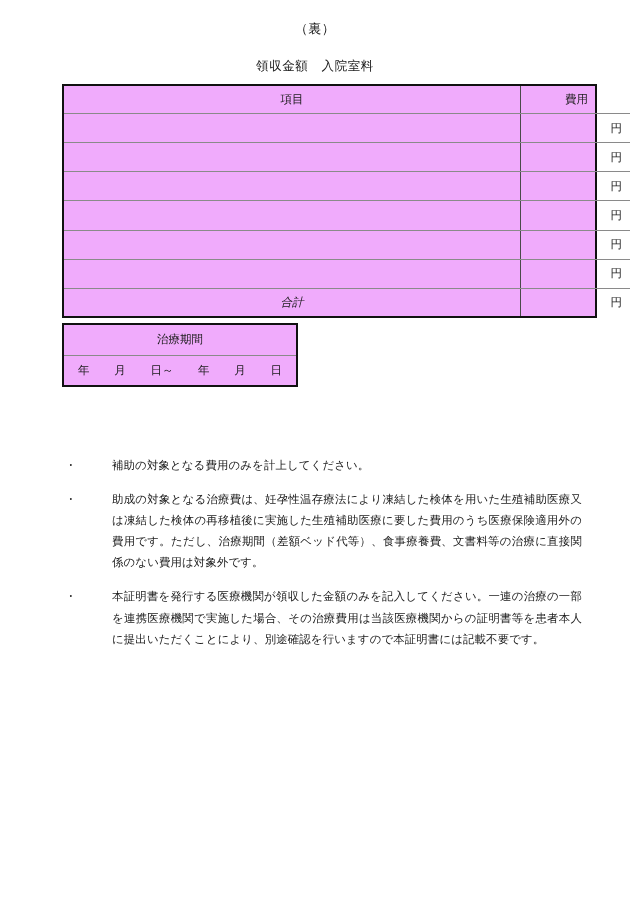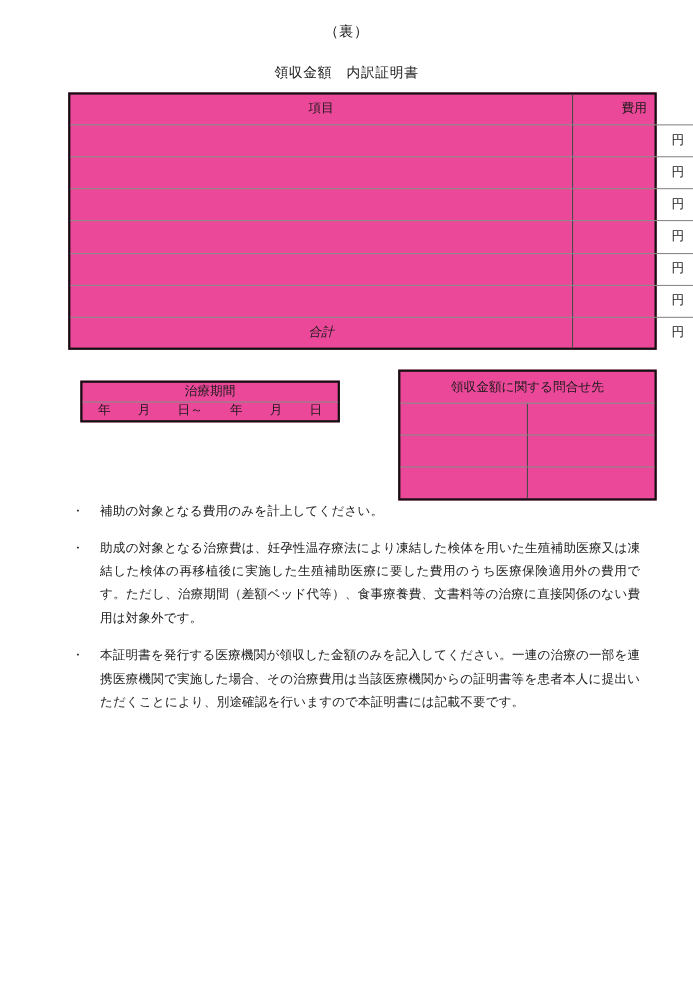--- a/index.html
+++ b/index.html
@@ -43,21 +43,21 @@
     text-align: center;
     font-size: 12.5px;
     letter-spacing: 0.6px;
   }
 
   
   .framed {
     position: absolute;
     box-sizing: border-box;
     border: 2.2px solid #111111;
-    background: #ec4899;
+    background: #f0abfc;
   }
   .framed table {
     border-collapse: collapse;
     width: 100%;
     height: 100%;
     table-layout: fixed;
   }
   .framed td {
     border: 0.8px solid #8a8a8a;
     font-size: 11.5px;
@@ -84,24 +84,23 @@
   #breakdown-table .hdr { text-align: center; }
   #breakdown-table .yen { text-align: right; padding-right: 10px; }
   #breakdown-table .total-label { text-align: center; font-style: italic; }
 
   
   #breakdown-table td.col-item { border-right: 1.1px solid #4a4a4a; }
 
   
   #treatment-period-box {
     left: 62px;
-    top: 346px;
+    top: 323px;
     width: 236px;
-    height: 38px;
-    margin-left: 11px;
+    height: 64px;
   }
   #treatment-period-box td { font-size: 11.5px; }
   .period-row {
     display: flex;
     align-items: center;
     justify-content: space-between;
     padding: 0 14px;
     height: 100%;
     box-sizing: border-box;
   }
@@ -140,30 +139,31 @@
     text-align: left;
     padding-left: 3px;
     font-size: 11.4px;
     line-height: 1.85;
   }
   .note-body {
     flex: 1 1 auto;
     text-align: justify;
     text-justify: inter-ideograph;
     letter-spacing: 0.15px;
+    margin-left: 21px;
   }
 </style>
 </head>
 <body>
 
 <div class="page">
 
   <div class="doc-side-mark">（裏）</div>
 
-  <div class="doc-title">領収金額　内訳証明書</div>
+  <div class="doc-title">領収金額　入院室料</div>
 
   <div class="framed" id="breakdown-table">
     <table>
       <tbody>
         <tr>
           <td class="col-item hdr">項目</td>
           <td class="col-cost hdr">費用</td>
         </tr>
 
         <tr>
@@ -219,41 +219,20 @@
               <span>年</span>
               <span>月</span>
               <span>日</span>
             </div>
           </td>
         </tr>
       </tbody>
     </table>
   </div>
 
-  <div class="framed" id="contact-box">
-    <table>
-      <tbody>
-        <tr>
-          <td colspan="2" class="hdr">領収金額に関する問合せ先</td>
-        </tr>
-        <tr>
-          <td class="c-label"></td>
-          <td class="c-value"></td>
-        </tr>
-        <tr>
-          <td class="c-label"></td>
-          <td class="c-value"></td>
-        </tr>
-        <tr>
-          <td class="c-label"></td>
-          <td class="c-value"></td>
-        </tr>
-      </tbody>
-    </table>
-  </div>
 
   <div class="notes">
 
     <div class="note">
       <div class="note-bullet">・</div>
       <div class="note-body">補助の対象となる費用のみを計上してください。</div>
     </div>
 
     <div class="note">
       <div class="note-bullet">・</div>

